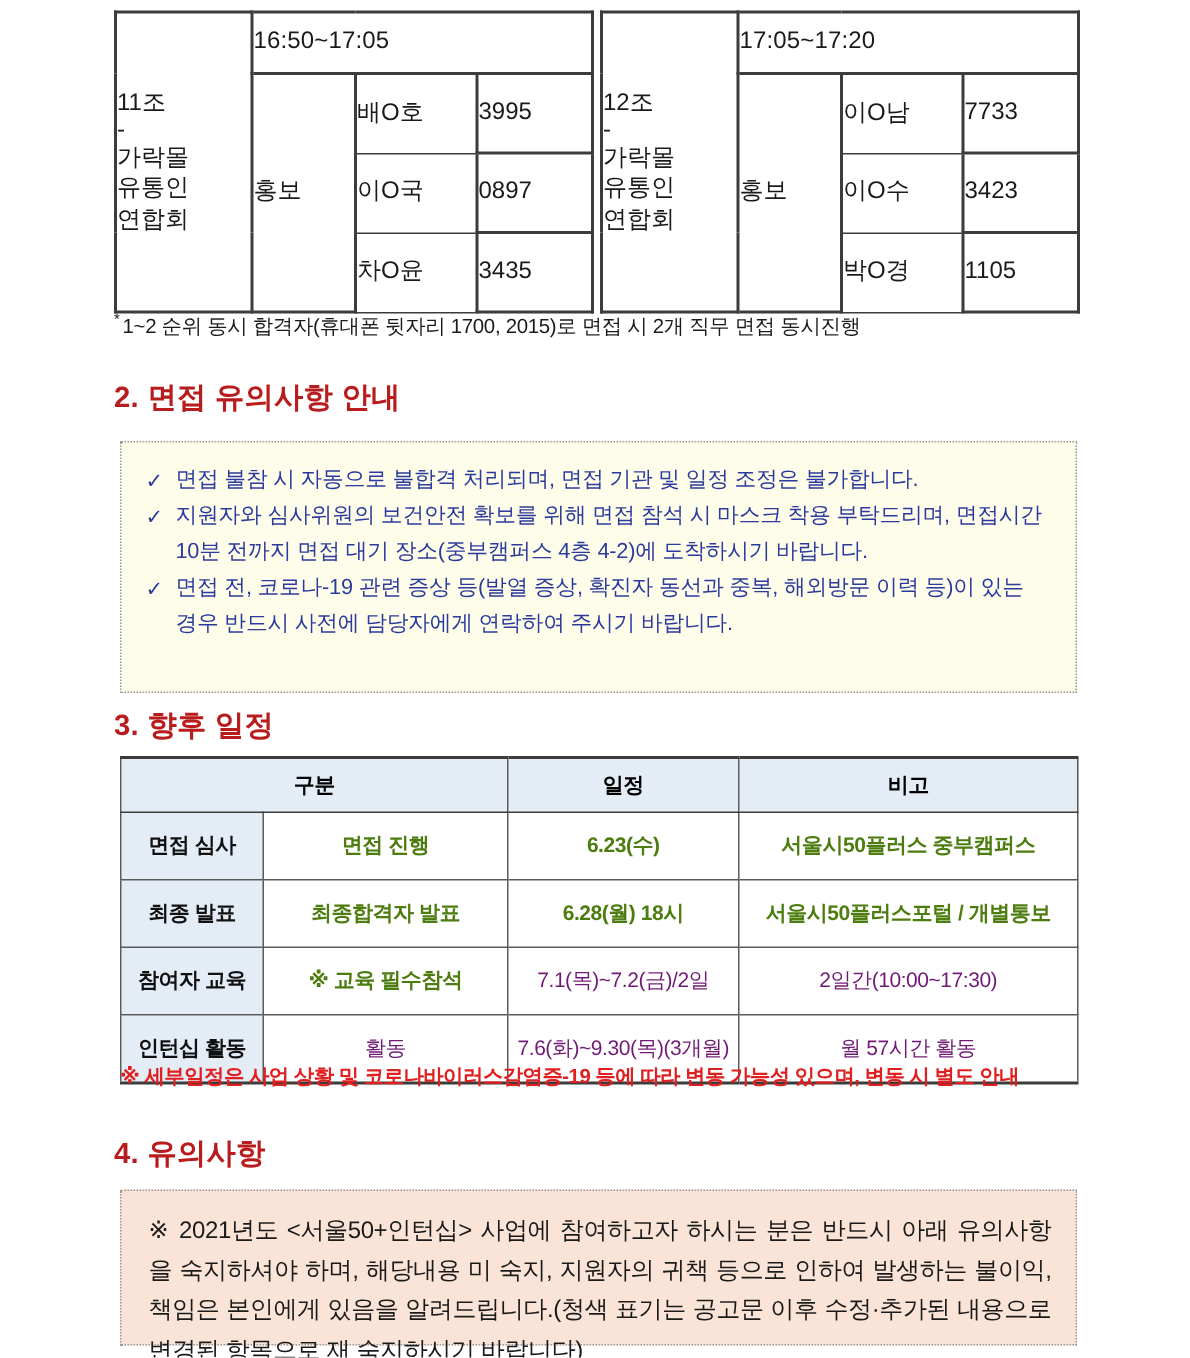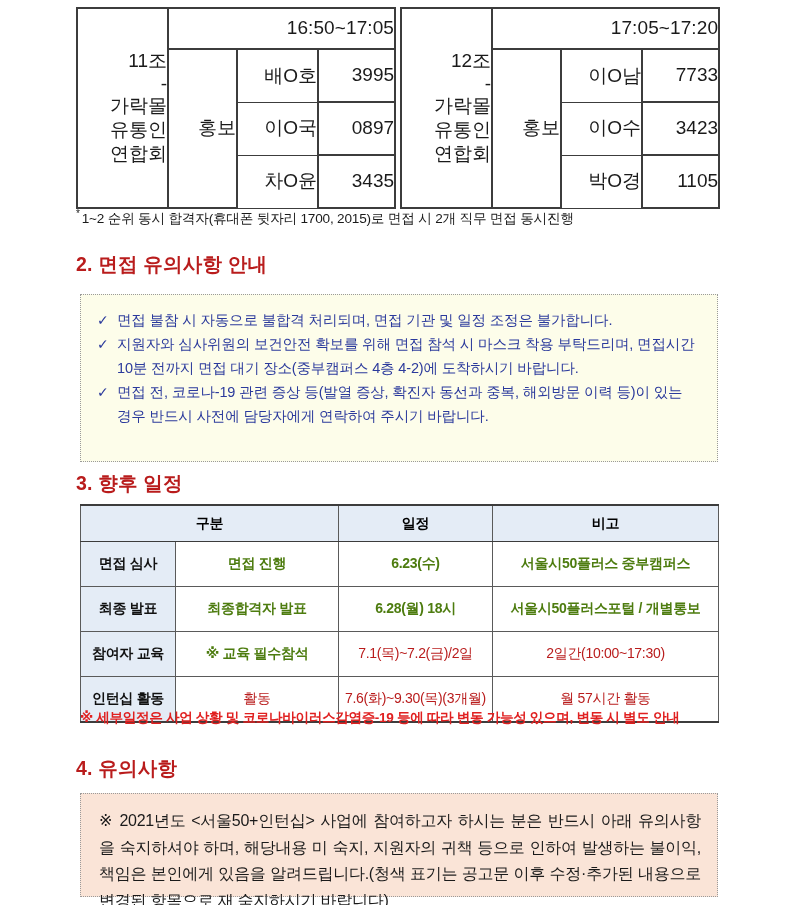--- a/index.html
+++ b/index.html
@@ -34,23 +34,23 @@
     gap: 4px;
   }
   table.group-table {
     border-collapse: collapse;
     table-layout: fixed;
     width: 318px;
     background: #ffffff;
   }
   table.group-table td {
     border: 1px solid #3c3c3c;
-    text-align: right;
+    text-align: left;
     vertical-align: middle;
-    font-size: 19px;
+    font-size: 16px;
     color: #1a1a1a;
     padding: 2px 0;
     line-height: 1.28;
   }
   table.group-table td.outer {
     border-width: 2px;
   }
   .col-team   { width: 91px; }
   .col-duty   { width: 69px; }
   .col-name   { width: 81px; }
@@ -175,21 +175,21 @@
   }
   td.cat {
     background: #e4ecf6;
     font-weight: bold;
     color: #111111;
   }
   .blue-text {
     color: #4d7c0f;
     font-weight: bold;
   }
-  .black-text { color: #b91c1c; }
+  .black-text { color: #701a75; }
   .sch-col-1 { width: 95px; }
   .sch-col-2 { width: 163px; }
   .sch-col-3 { width: 154px; }
   .sch-col-4 { width: 226px; }
 
   
   .red-note {
     position: absolute;
     left: 80px;
     top: 709px;

